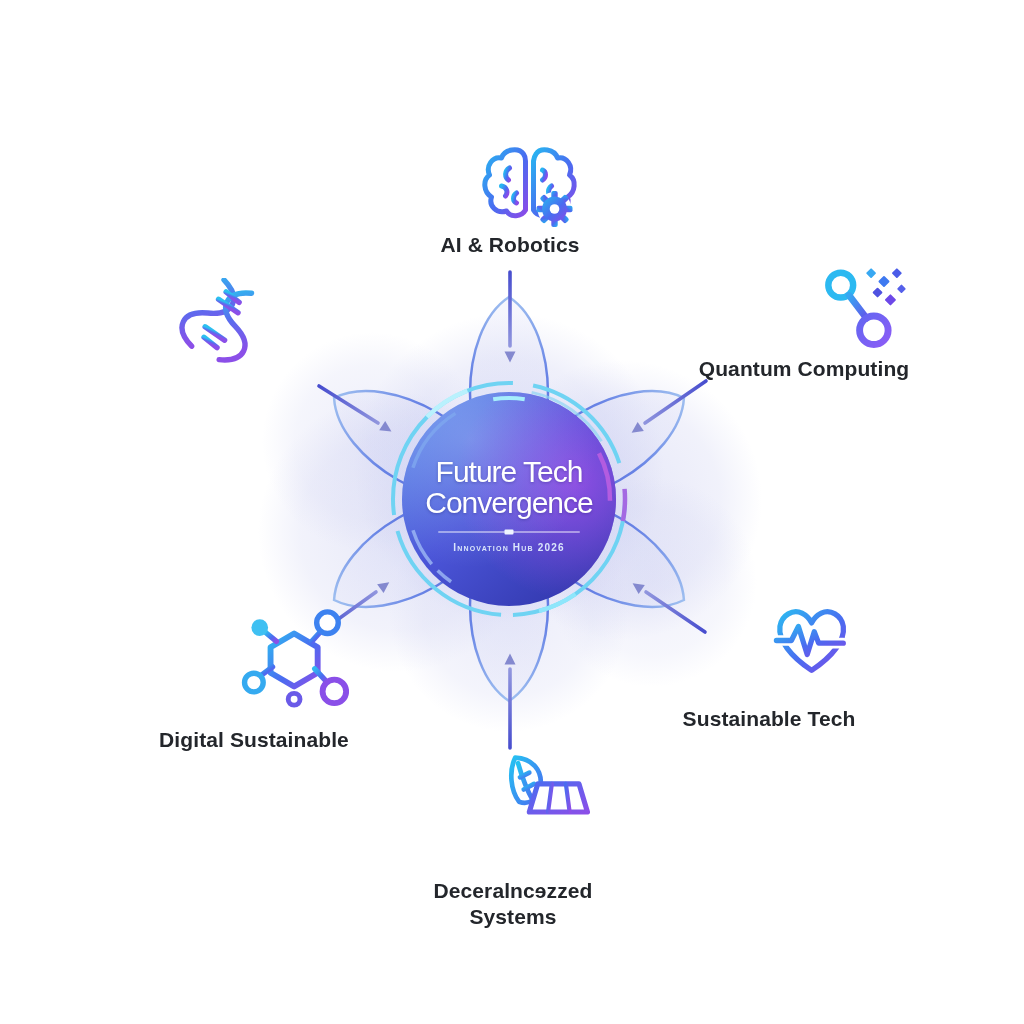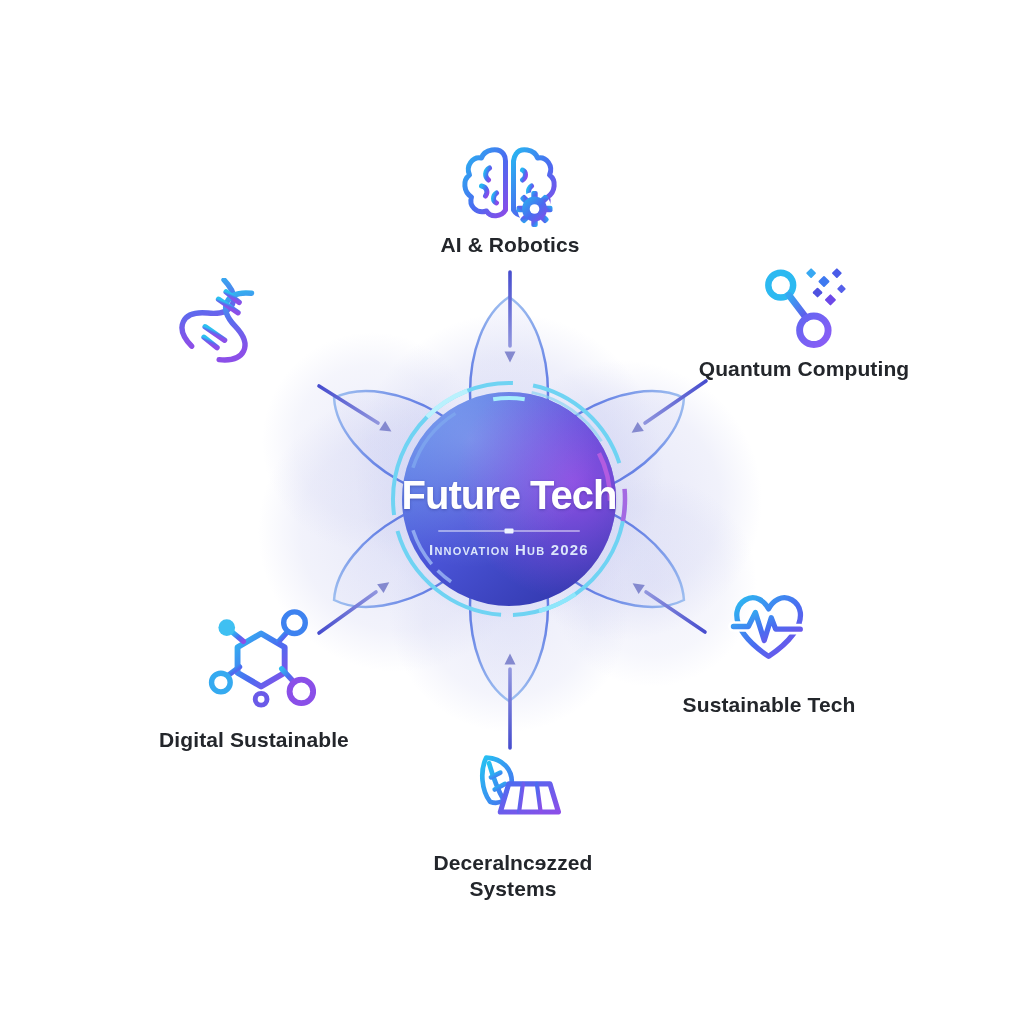--- a/index.html
+++ b/index.html
@@ -3,55 +3,54 @@
 <meta charset="utf-8">
 <style>
   html,body{margin:0;padding:0;}
   body{
     width:1024px;height:1024px;position:relative;background:#ffffff;
     font-family:"Liberation Sans","DejaVu Sans",sans-serif;overflow:hidden;
   }
   .stage{position:absolute;inset:0;}
   svg.diagram{position:absolute;left:0;top:0;}
   
-  .node{position:absolute;display:flex;flex-direction:column;align-items:center;transform:translateX(-50%);}
+  .node{position:absolute;display:flex;flex-direction:column;align-items:flex-end;transform:translateX(-50%);}
   .node .label{
     margin-top:4px;font-size:21px;font-weight:600;color:#23262b;
     line-height:1.24;text-align:center;white-space:pre-line;letter-spacing:.1px;
   }
   .node-top{left:510px;top:142px;}
   .node-top-right{left:804px;top:264px;}
   .node-top-right .label{margin-top:0;white-space:nowrap;}
   .node-top-left{left:220px;top:278px;}
-  .node-bottom-right{left:769px;top:586px;}
+  .node-bottom-right{left:769px;top:600px;}
   .node-bottom-right .label{margin-top:25px;white-space:nowrap;}
   .node-bottom-left{left:254px;top:606px;}
   .node-bottom-left .label{margin-top:15px;white-space:nowrap;}
-  .node-bottom{left:513px;top:752px;}
+  .node-bottom{left:513px;top:752px;gap:28px;}
   .node-bottom .label{margin-top:8px;}
   
   .hub-text{
     position:absolute;left:509px;top:456px;width:280px;transform:translateX(-50%);
     text-align:center;color:#ffffff;z-index:5;
   }
   .hub-title{
-    font-size:40px;font-weight:700;letter-spacing:-1px;line-height:1.04;
+    font-size:30px;font-weight:400;letter-spacing:-1px;line-height:1.04;
     text-shadow:0 1px 3px rgba(25,28,110,.35);
-    margin-top:19px;
   }
   .hub-divider{
     position:relative;width:142px;height:2px;margin:13px auto 9px auto;
     background:rgba(255,255,255,.45);border-radius:1px;
   }
   .hub-divider .sq{
     position:absolute;left:50%;top:50%;transform:translate(-50%,-50%);
     width:9px;height:5px;background:#eef4ff;border-radius:1px;
   }
   .hub-subtitle{
-    font-size:15px;font-weight:600;font-variant:small-caps;letter-spacing:1.2px;
+    font-size:10px;font-weight:600;font-variant:small-caps;letter-spacing:1.2px;
     color:#dbe6fb;
   }
 </style>
 </head>
 <body>
 
 <div class="stage">
 
 <svg class="diagram" width="1024" height="1024" viewBox="0 0 1024 1024">
   <defs>
@@ -172,20 +171,21 @@
     <circle cx="509" cy="499" r="101" stroke="#7ea6ee" stroke-width="3.5" pathLength="360" stroke-dasharray="40 320" opacity=".85" transform="rotate(-162 509 499)"></circle>
     <circle cx="509" cy="499" r="101" stroke="#b35ce0" stroke-width="4.5" pathLength="360" stroke-dasharray="28 332" transform="rotate(-27 509 499)"></circle>
     <circle cx="509" cy="499" r="101" stroke="#9db9f5" stroke-width="3.5" pathLength="360" stroke-dasharray="10 5 22 323" opacity=".8" transform="rotate(125 509 499)"></circle>
     <circle cx="509" cy="499" r="109" stroke="#8fd4f4" stroke-width="3" pathLength="360" stroke-dasharray="46 314" opacity=".7" transform="rotate(-78 509 499)"></circle>
   </g>
 </svg>
 
 <div class="hub-text">
   <div class="hub-title">
     <div>Future Tech</div>
+    <div>Convergence</div>
   </div>
   <div class="hub-divider">
         <span class="sq"></span>
       </div>
   <div class="hub-subtitle">Innovation Hub 2026</div>
 </div>
 
 <div class="node node-top">
   <svg width="100" height="86" viewBox="0 0 100 86">
     <defs>

